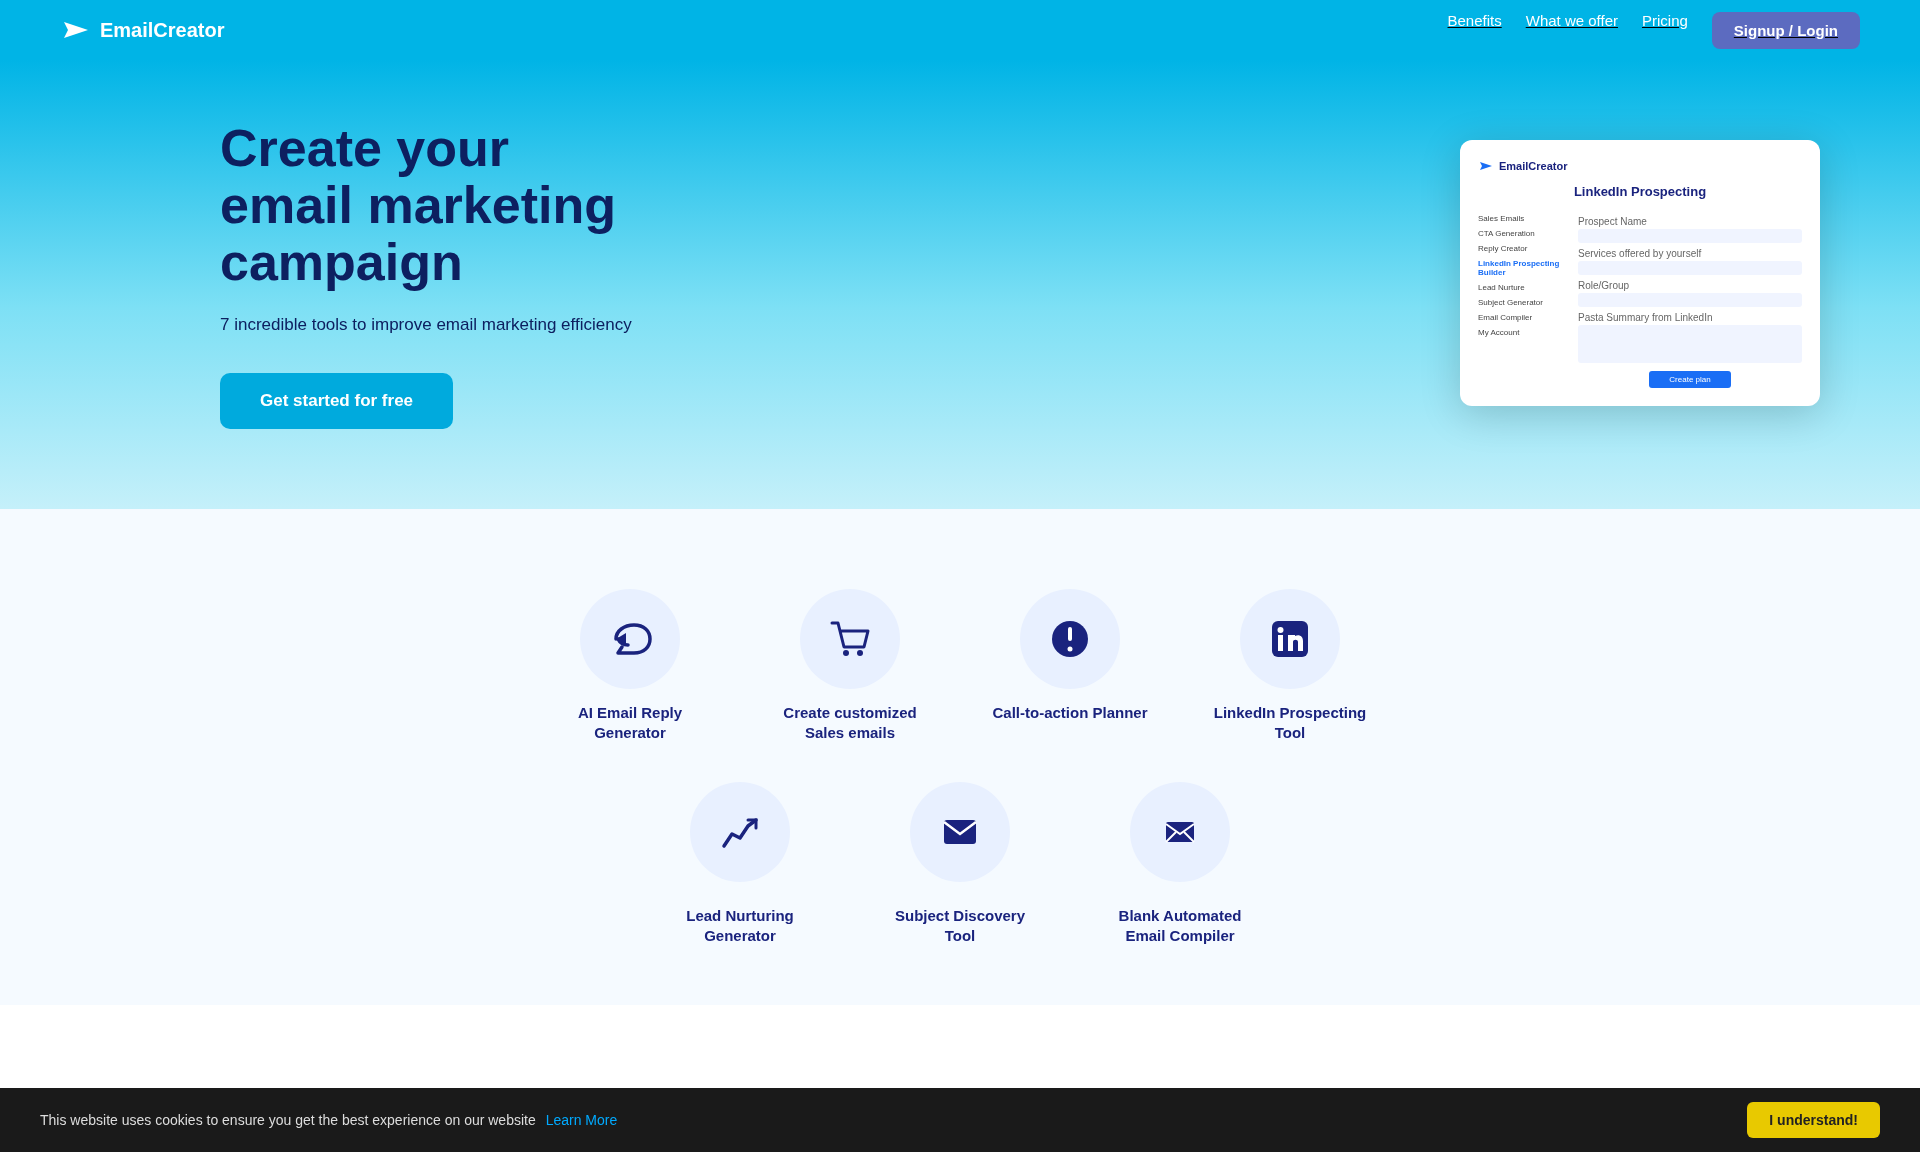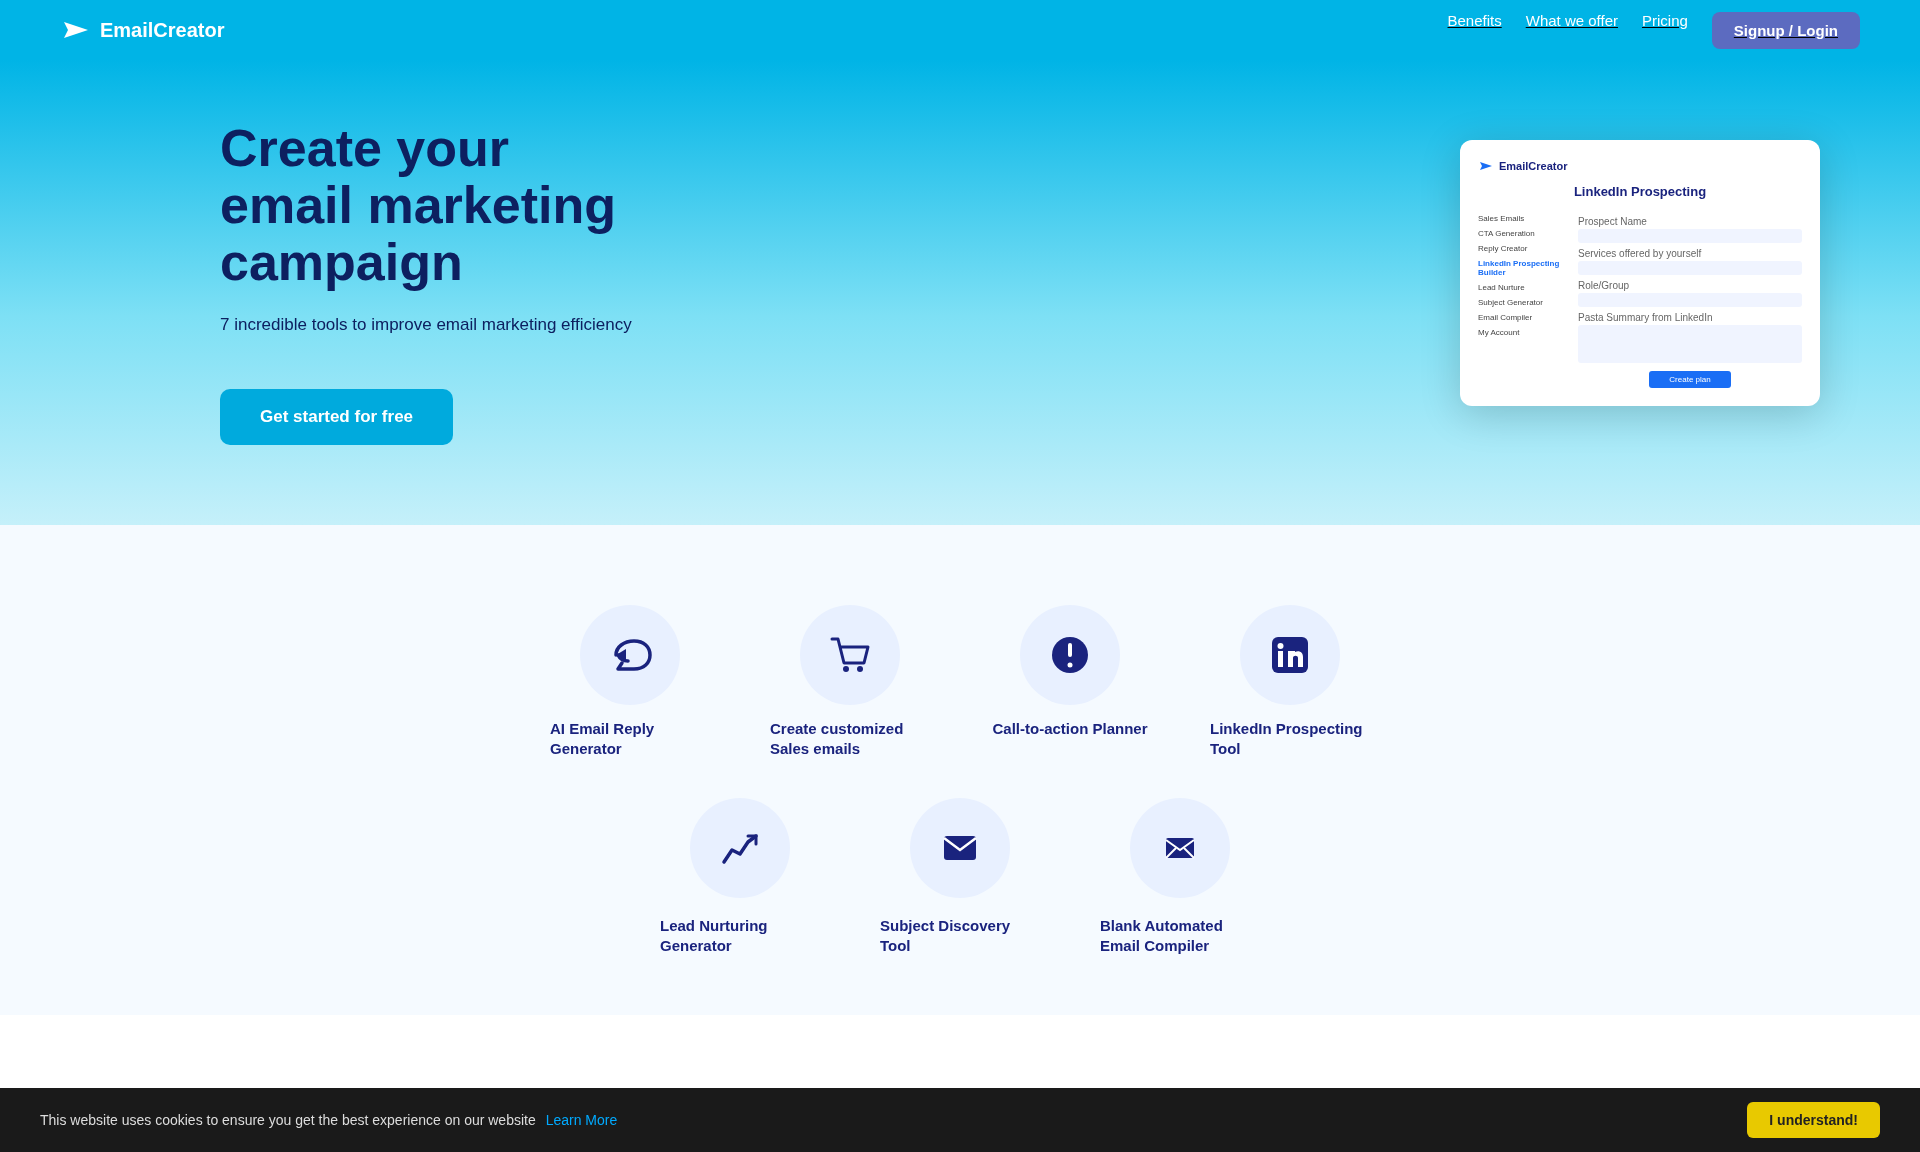--- a/index.html
+++ b/index.html
@@ -75,21 +75,20 @@
     }
     .hero-btn {
       background: #00aadd;
       color: white;
       border: none;
       padding: 18px 40px;
       border-radius: 10px;
       font-size: 17px;
       font-weight: 700;
       cursor: pointer;
-      margin-top: 16px;
     }
     .hero-screenshot {
       position: absolute;
       right: 100px;
       top: 80px;
       width: 360px;
       background: white;
       border-radius: 12px;
       box-shadow: 0 8px 40px rgba(0,0,0,0.18);
       padding: 18px;
@@ -159,21 +158,21 @@
       padding: 4px 20px;
       font-size: 8px;
       display: block;
       margin: 0 auto;
     }
 
     
     .features-section {
       background: #f5faff;
       padding: 80px 60px 40px;
-      text-align: left;
+      text-align: center;
     }
     .features-grid {
       display: flex;
       justify-content: center;
       gap: 60px;
       flex-wrap: wrap;
       margin-bottom: 40px;
     }
     .feature-item {
       display: flex;
@@ -245,21 +244,21 @@
       cursor: pointer;
       white-space: nowrap;
     }
 
     
     .feature-item-partial {
       display: flex;
       flex-direction: column;
       align-items: center;
       width: 160px;
-      gap: 18px;
+      gap: 24px;
     }
     .feature-icon-circle-partial {
       width: 100px;
       height: 100px;
       border-radius: 50%;
       background: #e8f0ff;
       display: flex;
       align-items: center;
       justify-content: center;
       overflow: hidden;

